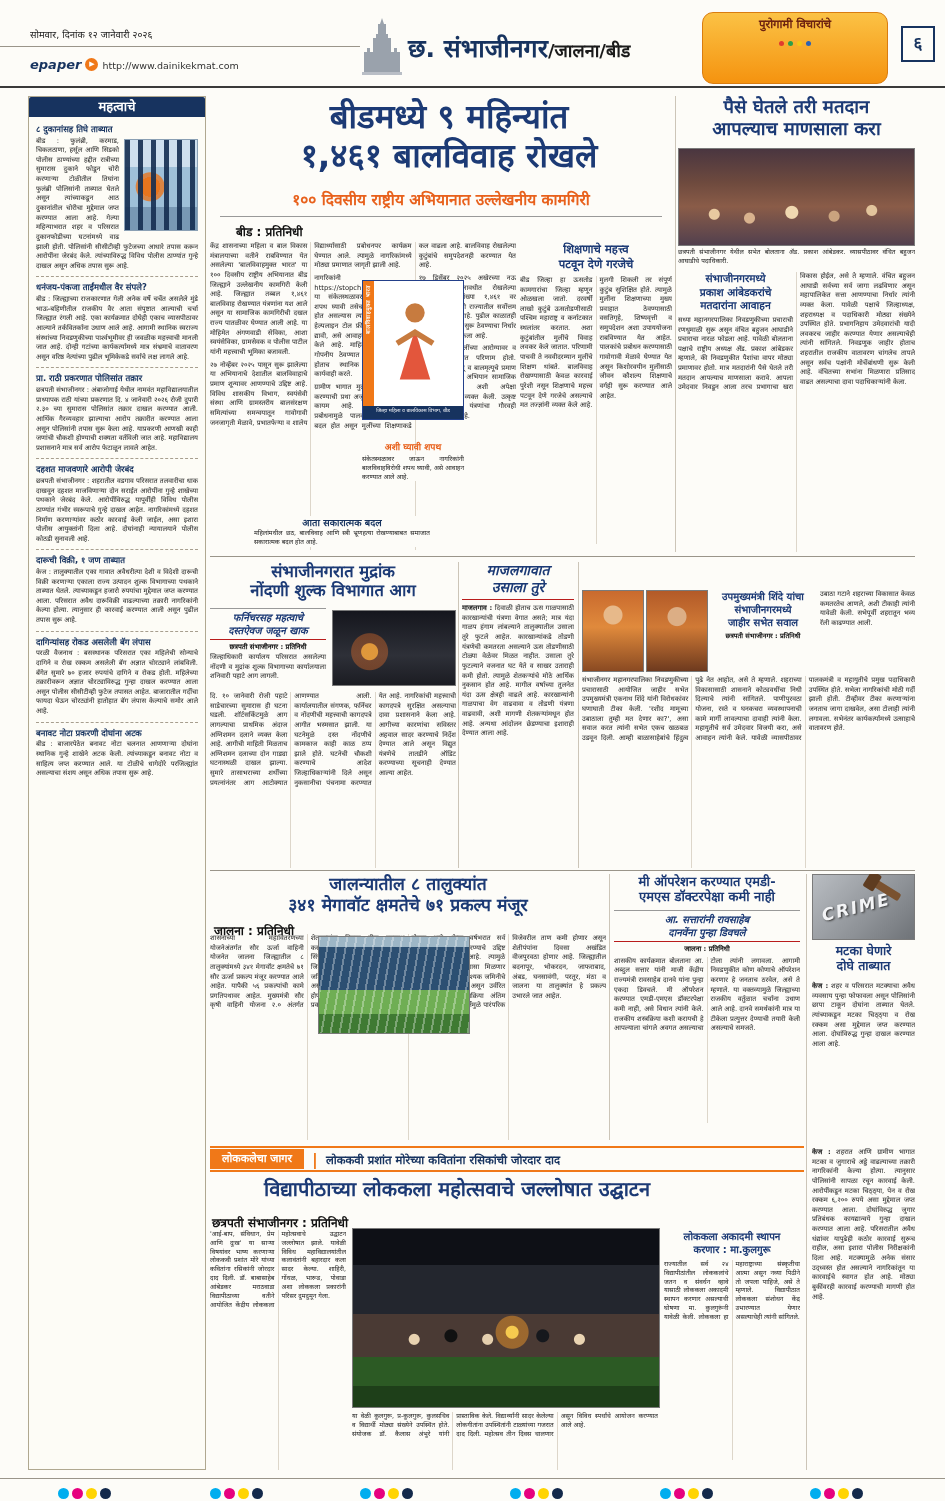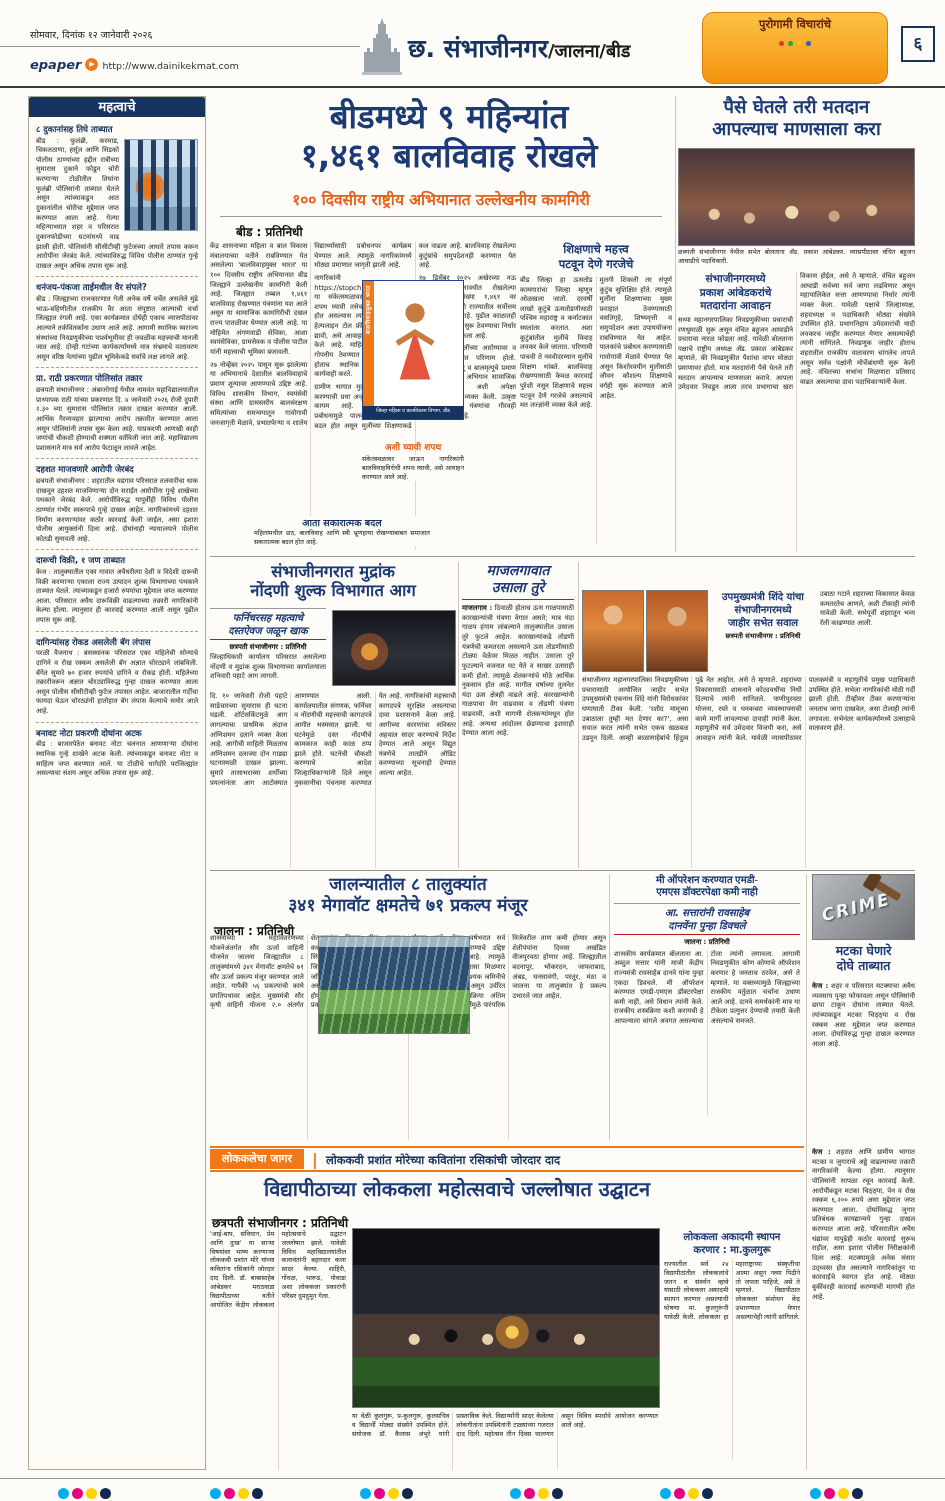--- a/index.html
+++ b/index.html
@@ -269,21 +269,21 @@
     <div class="byline" style="position:absolute;left:4px;top:48px;">जालना : प्रतिनिधी</div>
     <div class="abs clip" style="left:0;top:60px;width:396px;height:206px;">
       <div class="cols4 body-txt" style="height:206px;">शासनाच्या महावितरणच्या योजनेअंतर्गत सौर ऊर्जा वाहिनी योजनेत जालना जिल्ह्यातील ८ तालुक्यांमध्ये ३४१ मेगावॉट क्षमतेचे ७१ सौर ऊर्जा प्रकल्प मंजूर करण्यात आले आहेत. यापैकी ५६ प्रकल्पांची कामे प्रगतिपथावर आहेत. मुख्यमंत्री सौर कृषी वाहिनी योजना २.० अंतर्गत शेतकऱ्यांना दिवसा वीज उपलब्ध करून देण्यात येणार आहे. यामुळे सिंचनाचा प्रश्न मार्गी लागणार आहे. जिल्ह्यातील गायरान व पडीक जमिनीवर हे प्रकल्प उभारले जात असून स्थानिकांना रोजगारही उपलब्ध होणार आहे. वीज उपकेंद्रांजवळ प्रकल्प उभारल्याने वितरण हानी कमी होणार आहे. येत्या वर्षभरात सर्व प्रकल्प कार्यान्वित करण्याचे उद्दिष्ट महावितरणने ठेवले आहे. त्यामुळे शेतकऱ्यांना मोठा दिलासा मिळणार आहे. प्रकल्पांसाठी आवश्यक जमिनीचे अधिग्रहण पूर्ण झाले असून उर्वरित प्रकल्पांच्या निविदा प्रक्रिया अंतिम टप्प्यात आहेत. सौर ऊर्जेमुळे पारंपरिक विजेवरील ताण कमी होणार असून शेतीपंपांना दिवसा अखंडित वीजपुरवठा होणार आहे. जिल्ह्यातील बदनापूर, भोकरदन, जाफराबाद, अंबड, घनसावंगी, परतूर, मंठा व जालना या तालुक्यांत हे प्रकल्प उभारले जात आहेत.</div>
       <div class="ph ph-solar" style="left:108px;top:2px;width:150px;height:96px;"></div>
     </div>
   </div>
 
   <div class="vline" style="left:609px;top:874px;height:266px;"></div>
 
   <div class="abs clip" style="left:614px;top:874px;width:186px;height:266px;">
-    <div class="hl pre" style="font-size:10px;font-family:Liberation Serif, serif;">मी ऑपरेशन करण्यात एमडी-
+    <div class="hl pre" style="font-size:13px;">मी ऑपरेशन करण्यात एमडी-
 एमएस डॉक्टरपेक्षा कमी नाही</div>
     <div class="rule-t rule-b subhead-sm pre" style="font-size:10px;margin-top:5px;padding:2px 0;">आ. सत्तारांनी रावसाहेब
 दानवेंना पुन्हा डिवचले</div>
     <div class="byline" style="text-align:center;margin-top:2px;font-size:6.8px;">जालना : प्रतिनिधी</div>
     <div class="cols2 body-txt clip" style="margin-top:4px;height:166px;">शासकीय कार्यक्रमात बोलताना आ. अब्दुल सत्तार यांनी माजी केंद्रीय राज्यमंत्री रावसाहेब दानवे यांना पुन्हा एकदा डिवचले. मी ऑपरेशन करण्यात एमडी-एमएस डॉक्टरपेक्षा कमी नाही, असे विधान त्यांनी केले. राजकीय शस्त्रक्रिया कशी करायची हे आपल्याला चांगले अवगत असल्याचा टोला त्यांनी लगावला. आगामी निवडणुकीत कोण कोणाचे ऑपरेशन करणार हे जनताच ठरवेल, असे ते म्हणाले. या वक्तव्यामुळे जिल्ह्याच्या राजकीय वर्तुळात चर्चांना उधाण आले आहे. दानवे समर्थकांनी मात्र या टीकेला प्रत्युत्तर देण्याची तयारी केली असल्याचे समजते.</div>
   </div>
 
   <div class="vline" style="left:806px;top:874px;height:596px;"></div>
 
   <div class="abs clip" style="left:812px;top:874px;width:103px;height:266px;">

